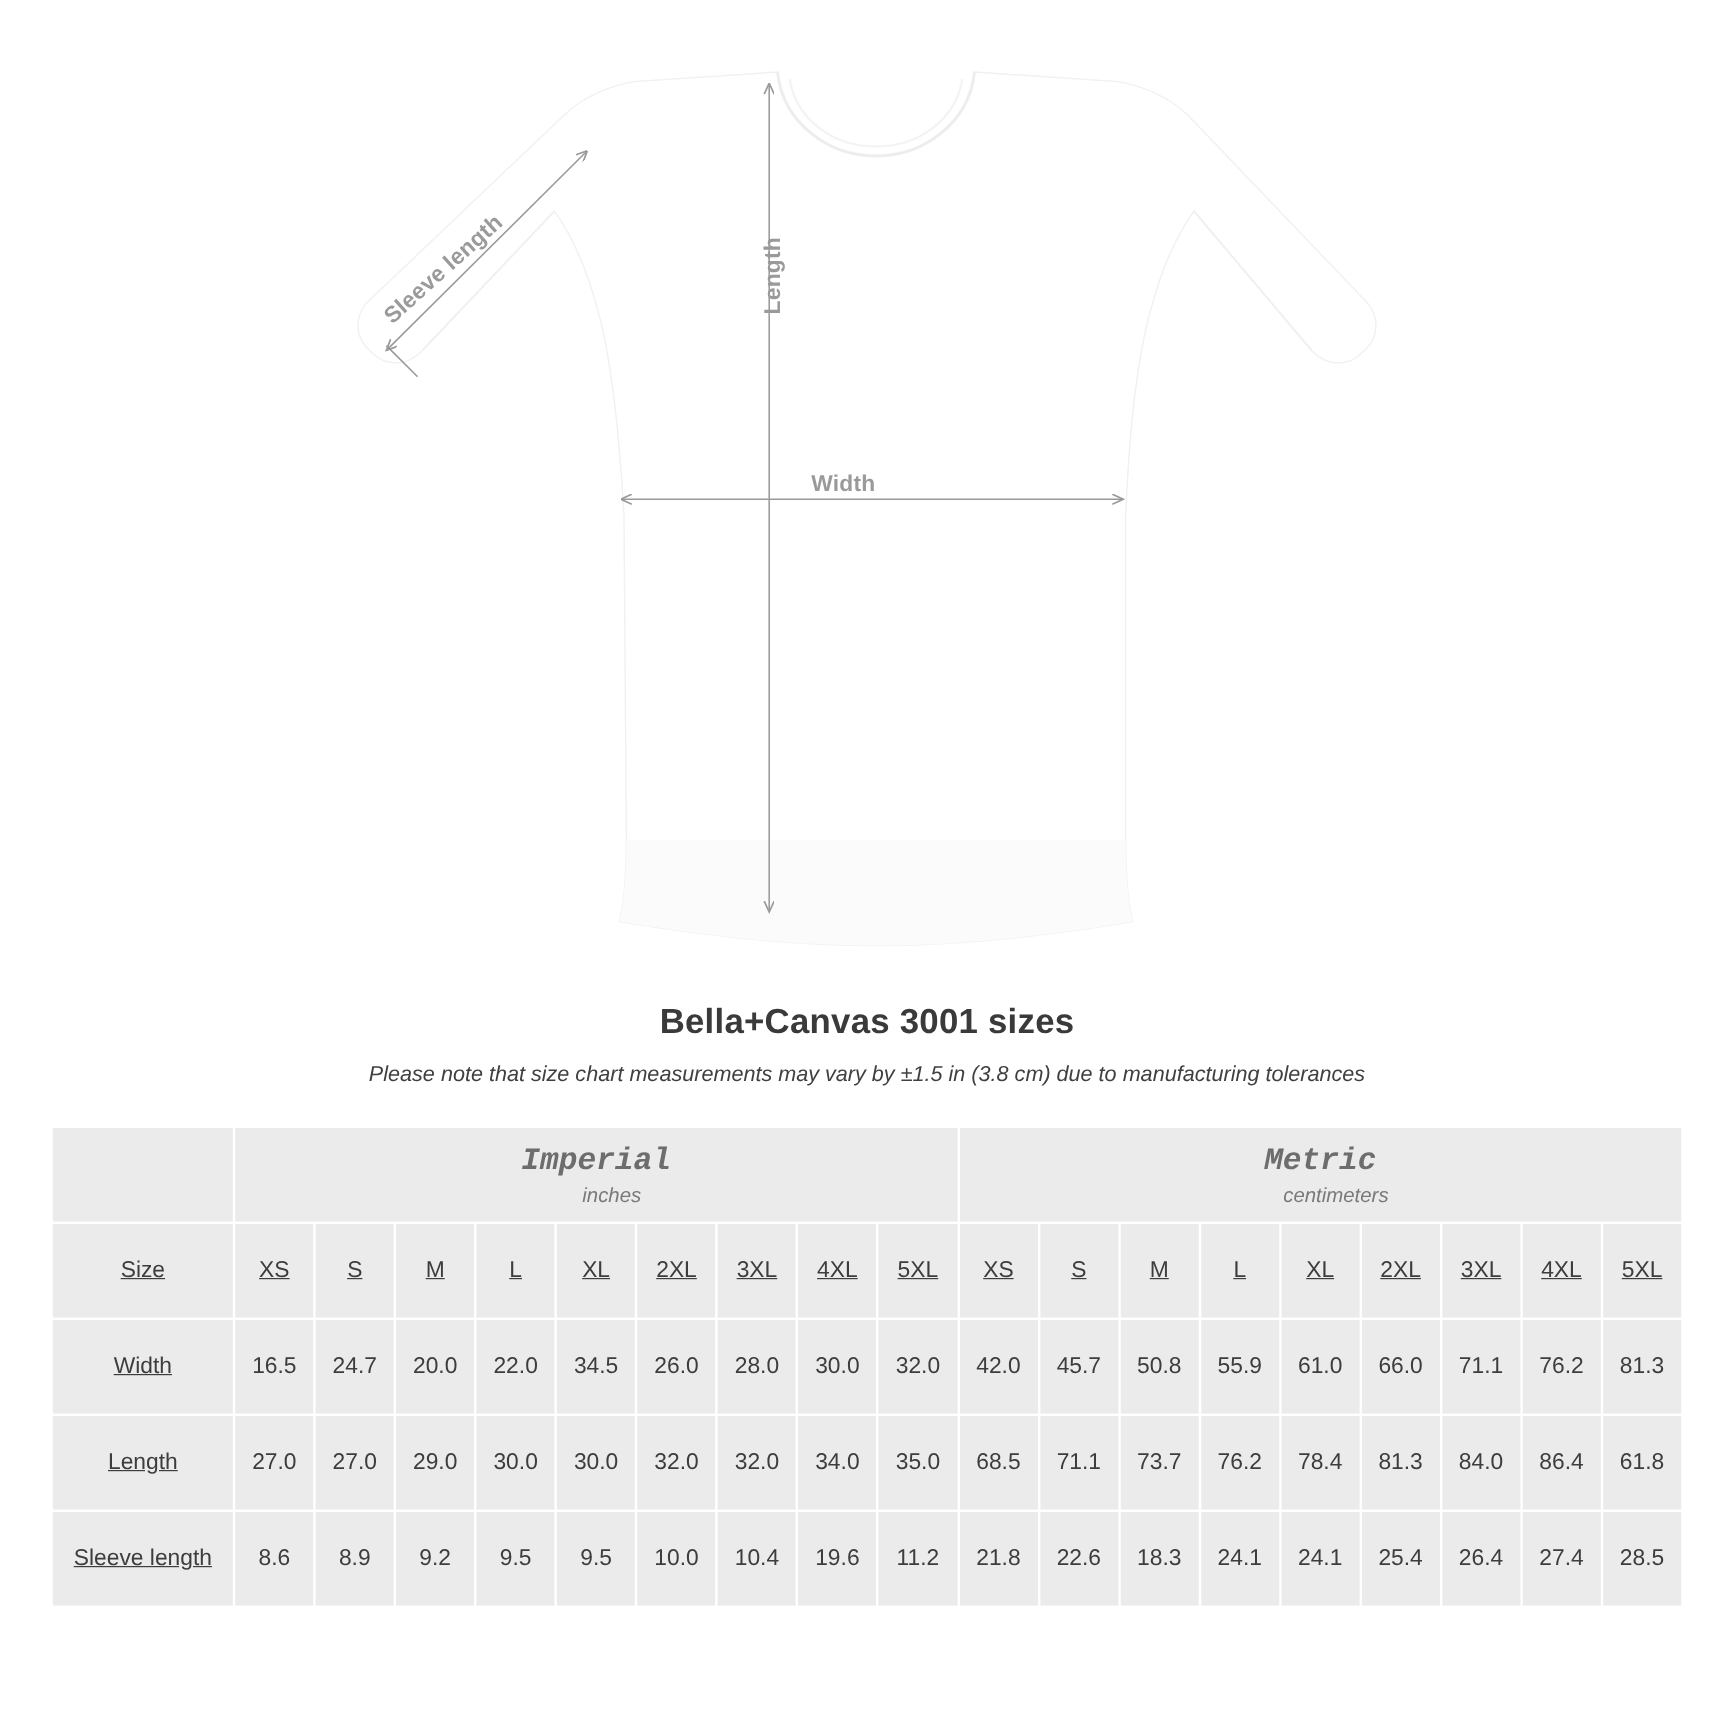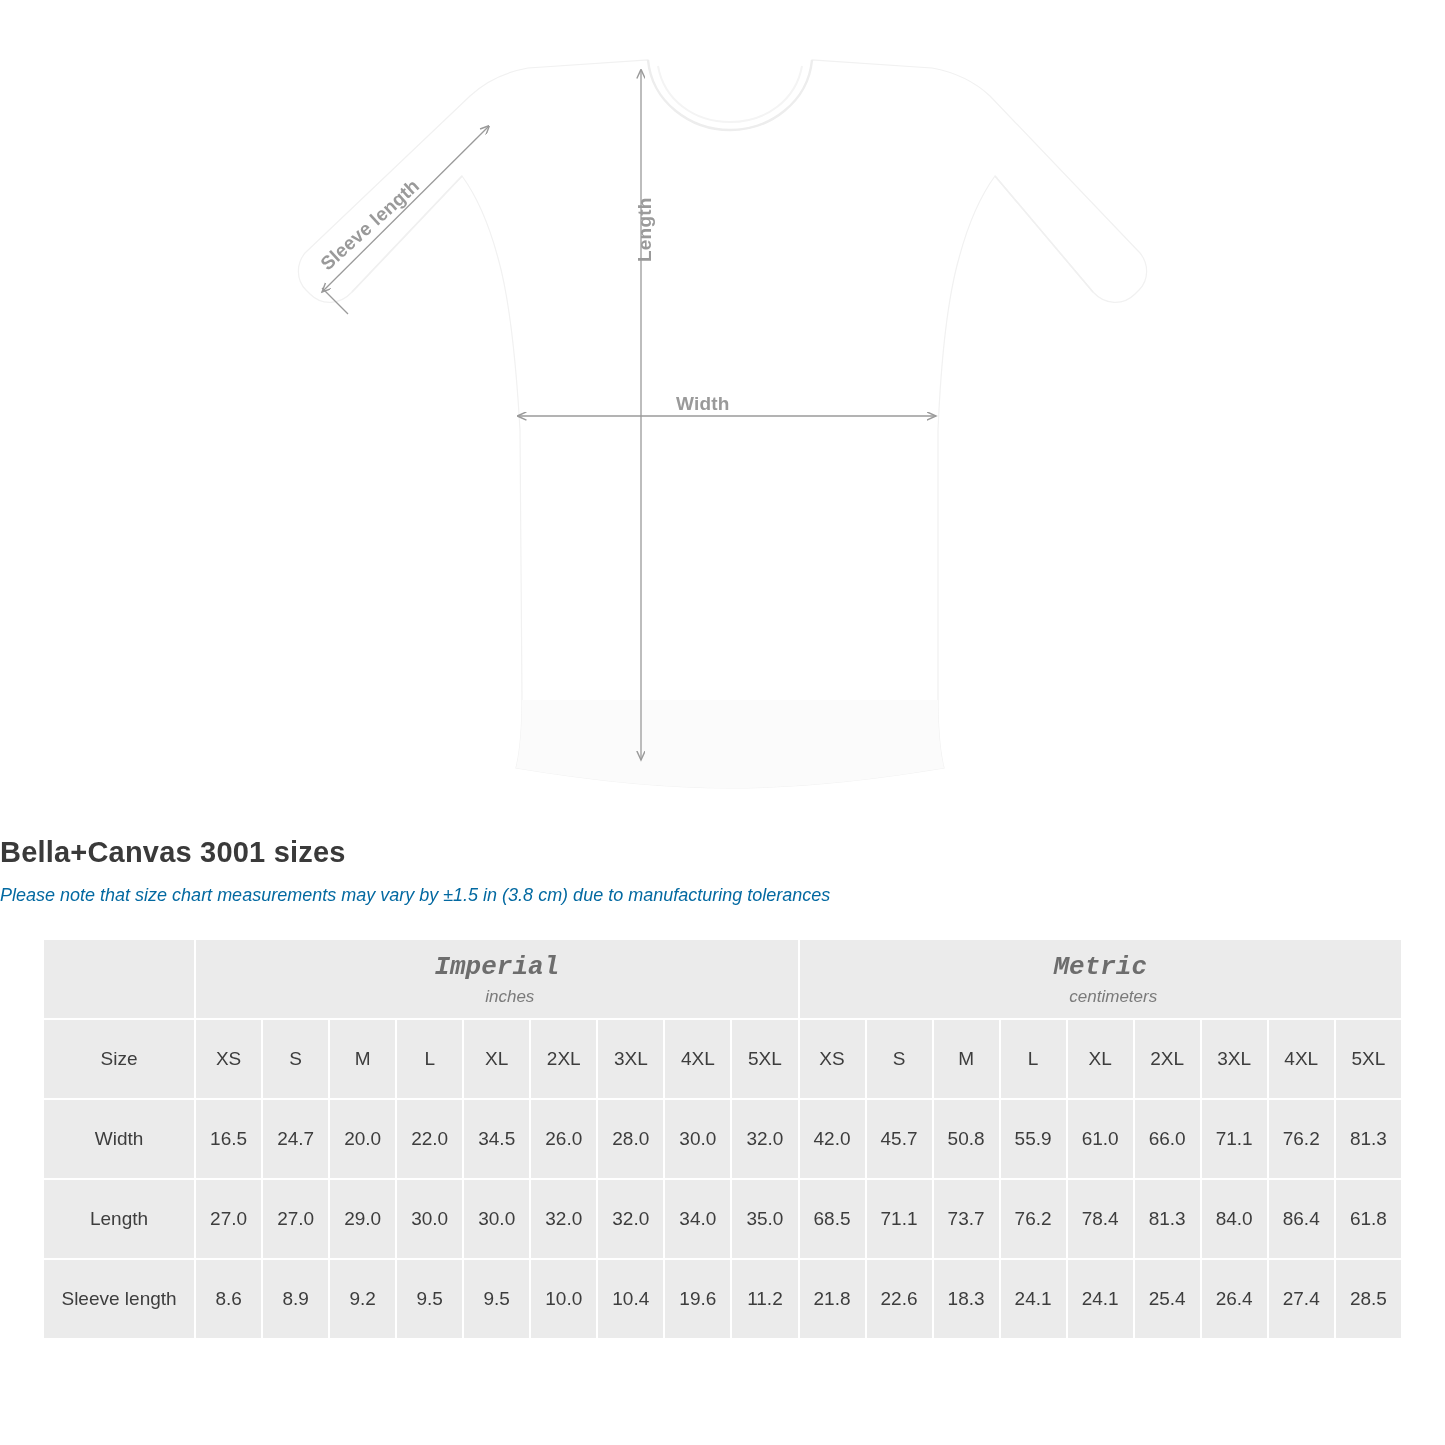--- a/index.html
+++ b/index.html
@@ -52,34 +52,34 @@
   }
   .annot-sleeve {
     left: 331px;
     top: 253px;
     transform: rotate(-42deg);
     transform-origin: left bottom;
   }
 
   
   .title-block {
-    text-align: left;
+    text-align: center;
     margin-top: 6px;
   }
   .chart-title {
     font-size: 29px;
     font-weight: bold;
     color: #3a3a3a;
     margin: 0;
     letter-spacing: 0.2px;
   }
   .chart-note {
     font-size: 18px;
     font-style: italic;
-    color: #0369a1;
+    color: #404040;
     margin-top: 16px;
   }
 
   
   .table-wrap {
     margin: 32px 42px 0 42px;
   }
   table.size-table {
     width: 1361px;
     border-collapse: separate;
@@ -111,20 +111,21 @@
   .unit-sub {
     font-size: 17px;
     font-style: italic;
     color: #7a7a7a;
     margin-top: 3px;
     padding-left: 26px;
   }
   td.row-label, td.col-head {
     font-weight: bold;
     color: #3d3d3d;
+    text-decoration: underline;
   }
   td.col-head {
     font-size: 20px;
     height: 82px;
   }
   td.row-label {
     font-size: 19px;
     text-align: center;
   }
   .first-col { width: 150px; }

